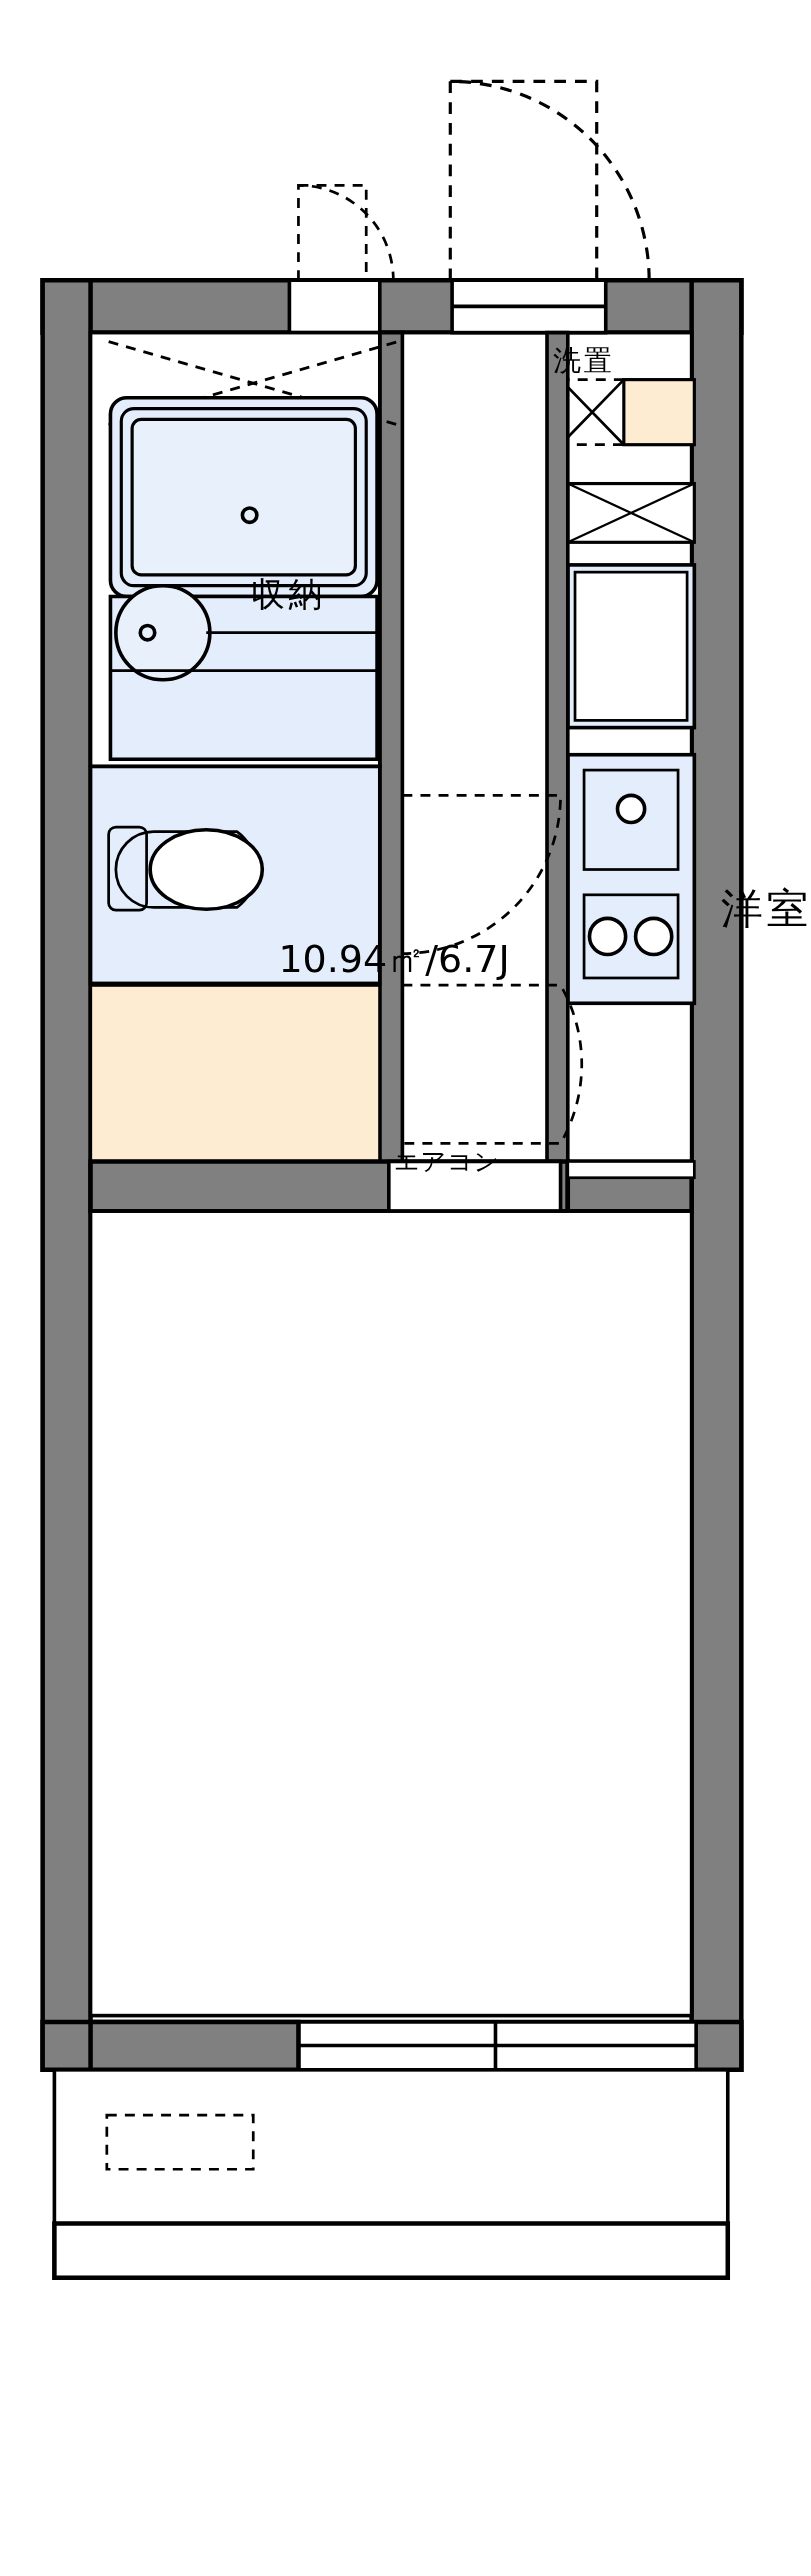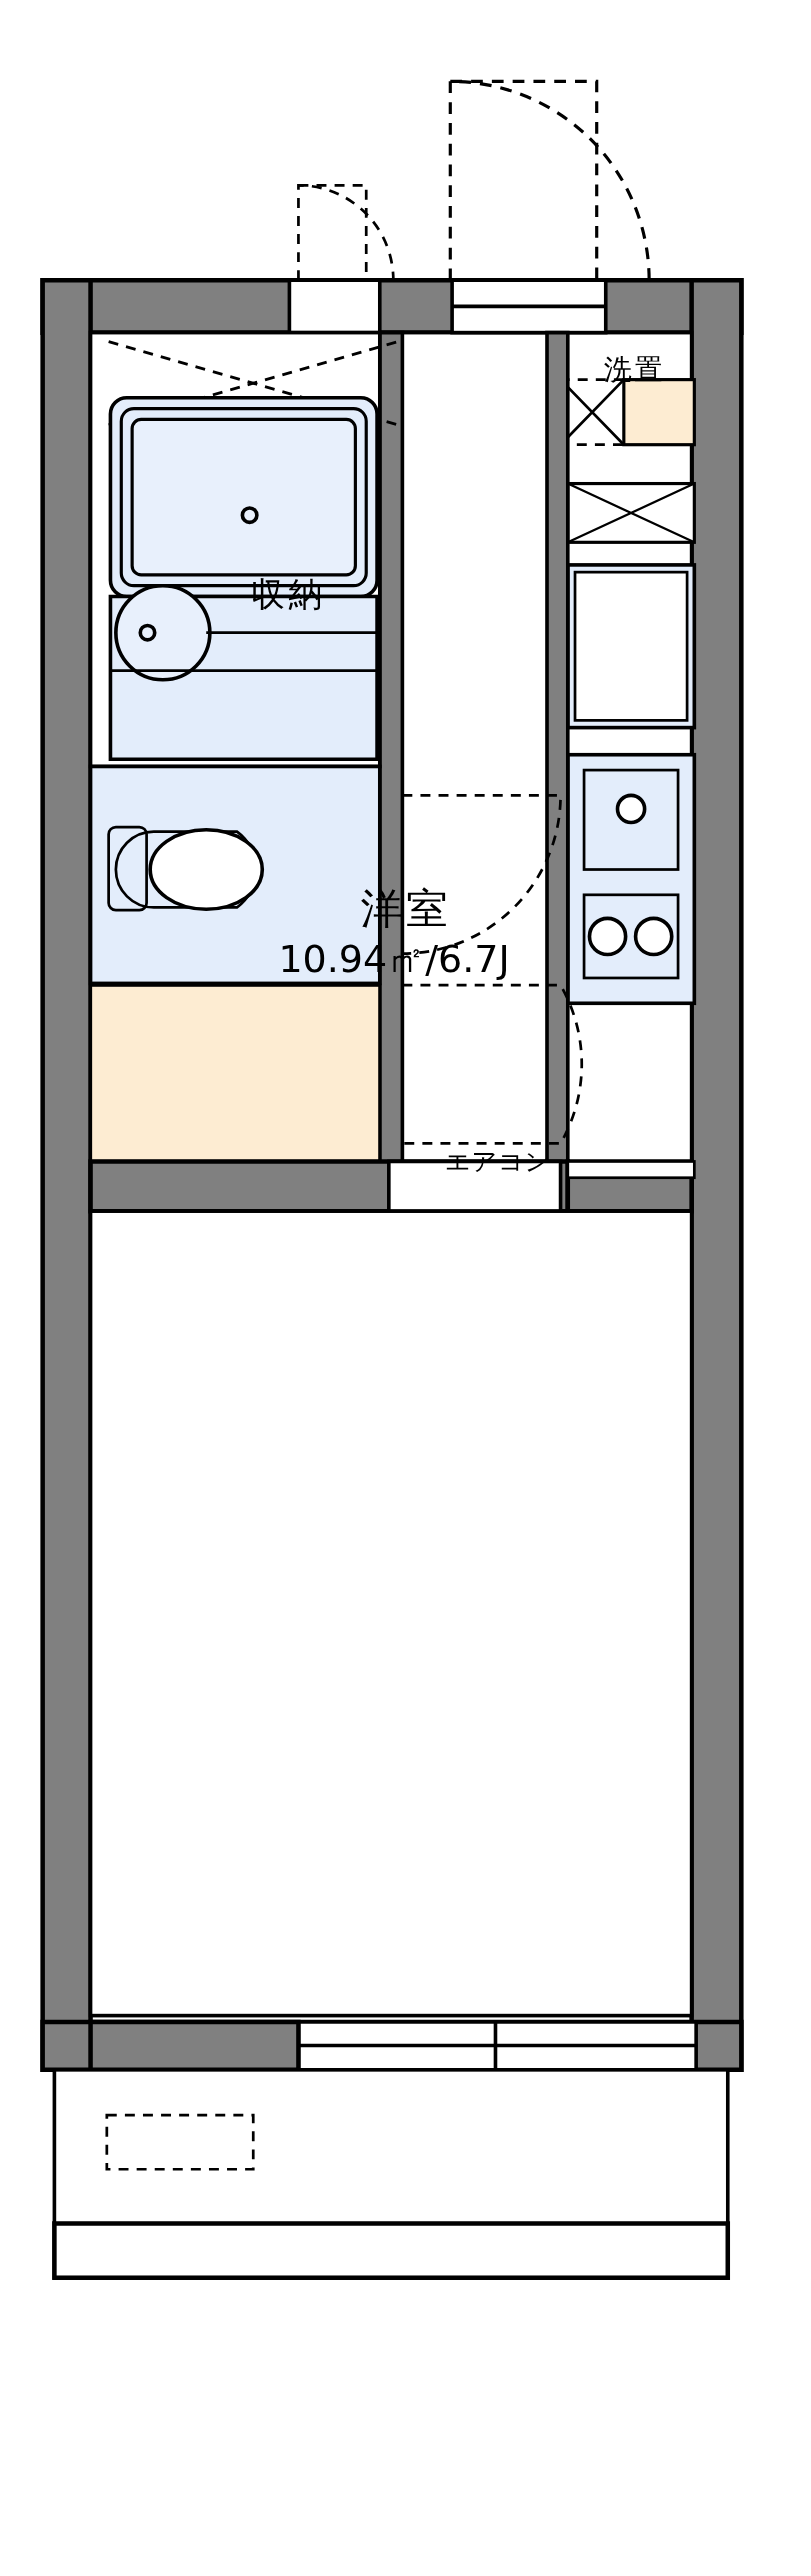--- a/index.html
+++ b/index.html
@@ -29,25 +29,25 @@
   .dashline    { fill: none; stroke: #000000; stroke-width: 3.5; stroke-dasharray: 13 10; }
   .dashline-s  { fill: none; stroke: #000000; stroke-width: 3; stroke-dasharray: 11 9; }
   .white-fill  { fill: #ffffff; stroke: #000000; stroke-width: 3.5; }
 
   .lbl {
     position: absolute;
     color: #000000;
     white-space: nowrap;
     font-family: "DejaVu Sans", "Liberation Sans", sans-serif;
   }
-  #label-room-name   { left:0; width:812px; text-align:center; top: 881px;  font-size: 42px; letter-spacing: 3.6px; }
+  #label-room-name   { left:0; width:812px; text-align:right; top: 881px;  font-size: 42px; letter-spacing: 3.6px; }
   #label-room-area   { left:0; width:788px; text-align:center; top: 934px; font-size: 38px; letter-spacing: 0px; }
   #label-storage     { left: 68px;  width: 258px; text-align:right; top: 572px;  font-size: 34px; letter-spacing: 3.6px; }
-  #label-laundry     { left: 553px; width: 163px; text-align:center; top: 351px;  font-size: 28px; letter-spacing: 2.7px; }
-  #label-aircon      { left: 343px; width: 208px; text-align:right; top: 1145px; font-size: 25px; letter-spacing: 0.9px; }
+  #label-laundry     { left: 553px; width: 163px; top: 342px;  font-size: 28px; letter-spacing: 2.7px; }
+  #label-aircon      { left: 343px; width: 208px; text-align:center; top: 1145px; font-size: 25px; letter-spacing: 0.9px; }
 </style>
 </head>
 <body>
 
 <div id="plan-root">
 
   <svg class="plan" viewBox="0 0 898 2850">
 
     <g>
       <path class="dashline" d="M 498 310 L 498 90 A 220 220 0 0 1 718 310"></path>

